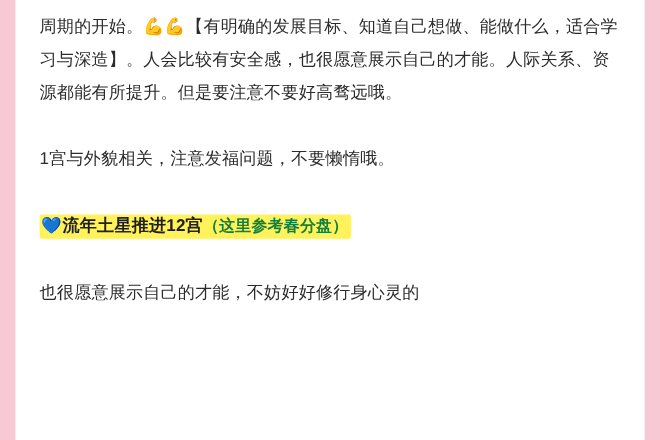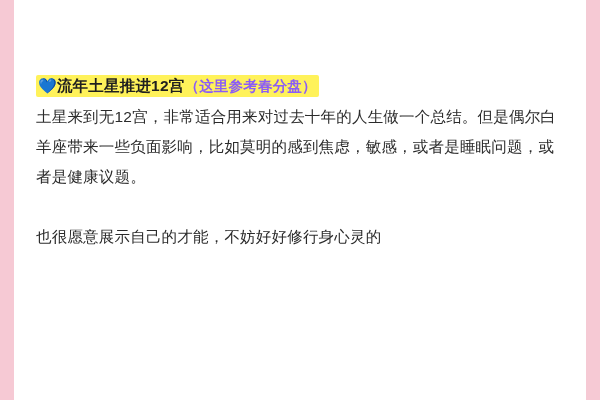--- a/index.html
+++ b/index.html
@@ -56,40 +56,41 @@
     background: #fff25a;
     padding: 2px 2px 3px 2px;
     border-radius: 2px;
     font-weight: bold;
     color: #1f1f1f;
   }
   .hl-heart {
     font-size: 15px;
   }
   .sub {
-    color: #8b5cf6;
+    color: #15803d;
     font-size: 14.5px;
   }
 </style>
 </head>
 <body>
 
 <div class="page">
   <div class="card">
     <div class="content">
 
+      <p class="para">周期的开始。💪💪【有明确的发展目标、知道自己想做、能做什么，适合学习与深造】。人会比较有安全感，也很愿意展示自己的才能。人际关系、资源都能有所提升。但是要注意不要好高骛远哦。</p>
 
       <div class="gap"></div>
 
+      <p class="para">1宫与外貌相关，注意发福问题，不要懒惰哦。</p>
 
       <div class="gap"></div>
 
       <p class="highlight-line"><span class="hl"><span class="hl-heart">💙</span><span>流年土星推进12宫</span><span class="sub">（这里参考春分盘）</span></span></p>
 
-      <p class="para">土星来到无12宫，非常适合用来对过去十年的人生做一个总结。但是偶尔白羊座带来一些负面影响，比如莫明的感到焦虑，敏感，或者是睡眠问题，或者是健康议题。</p>
 
       <div class="gap"></div>
 
       <p class="para">也很愿意展示自己的才能，不妨好好修行身心灵的</p>
 
     </div>
   </div>
 </div>
 
 </body></html>

